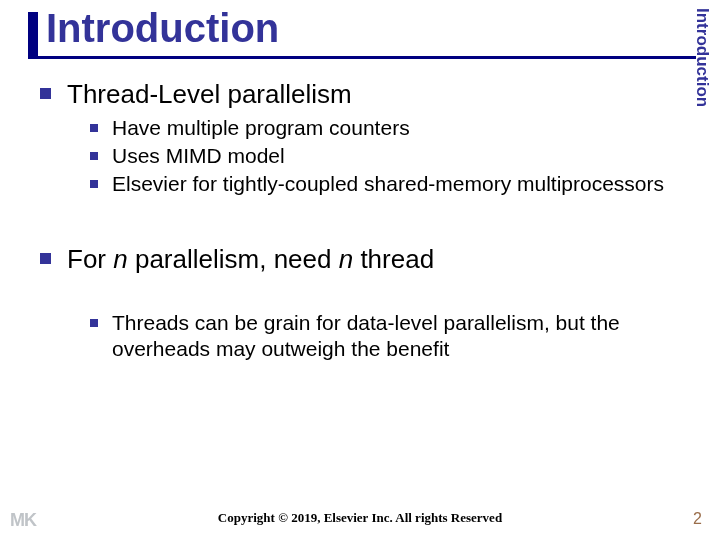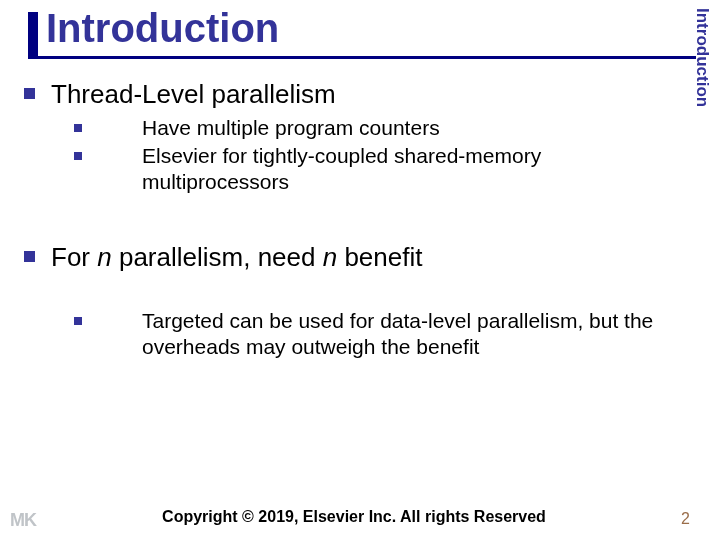--- a/index.html
+++ b/index.html
@@ -51,21 +51,21 @@
     color: #333399;
     font-size: 17px;
     font-weight: bold;
     writing-mode: vertical-rl;
     text-orientation: mixed;
     text-align: left;
   }
   .content {
     position: absolute;
     top: 78px;
-    left: 24px;
+    left: 40px;
     right: 40px;
     color: #000;
   }
   .lvl1 {
     display: flex;
     align-items: flex-start;
     margin-bottom: 4px;
   }
   .lvl1-bullet {
     width: 11px;
@@ -81,21 +81,20 @@
   }
   .lvl2-group {
     margin-left: 50px;
     margin-top: 4px;
     margin-bottom: 20px;
   }
   .lvl2 {
     display: flex;
     align-items: flex-start;
     margin-bottom: 2px;
-    gap: 46px;
   }
   .lvl2-bullet {
     width: 8px;
     height: 8px;
     background: #333399;
     margin-top: 9px;
     margin-right: 14px;
     flex-shrink: 0;
   }
   .lvl2-text {
@@ -105,21 +104,21 @@
   .spacer {
     height: 26px;
   }
   .italic {
     font-style: italic;
   }
   .footer {
     position: absolute;
     bottom: 6px;
     left: 0;
-    right: 12px;
+    right: 0;
     height: 30px;
   }
   .logo {
     position: absolute;
     left: 10px;
     bottom: 2px;
     width: 60px;
     height: 24px;
     display: flex;
     align-items: center;
@@ -130,23 +129,24 @@
     font-weight: bold;
     color: #c0c4c8;
     letter-spacing: -1px;
   }
   .copyright {
     position: absolute;
     left: 0;
     right: 0;
     bottom: 8px;
     text-align: center;
-    font-size: 16px;
+    font-size: 13px;
     font-weight: bold;
     color: #000;
+    font-family: Liberation Serif, serif;
   }
   .pagenum {
     position: absolute;
     right: 18px;
     bottom: 6px;
     font-size: 16px;
     color: #9a6d4a;
   }
 </style>
 </head>
@@ -167,37 +167,41 @@
       <div class="lvl1-bullet"></div>
       <div class="lvl1-text">Thread-Level parallelism</div>
     </div>
     <div class="lvl2-group">
       <div class="lvl2">
         <div class="lvl2-bullet"></div>
         <div class="lvl2-text">Have multiple program counters</div>
       </div>
       <div class="lvl2">
         <div class="lvl2-bullet"></div>
+        <div class="lvl2-text">Uses MIMD model</div>
+      </div>
+      <div class="lvl2">
+        <div class="lvl2-bullet"></div>
         <div class="lvl2-text">Elsevier for tightly-coupled shared-memory multiprocessors</div>
       </div>
     </div>
 
     <div class="spacer"></div>
 
     <div class="lvl1">
       <div class="lvl1-bullet"></div>
-      <div class="lvl1-text"><span>For </span><span class="italic">n</span><span> parallelism, need </span><span class="italic">n</span><span> benefit</span></div>
+      <div class="lvl1-text"><span>For </span><span class="italic">n</span><span> parallelism, need </span><span class="italic">n</span><span> thread</span></div>
     </div>
 
     <div class="spacer"></div>
 
     <div class="lvl2-group">
       <div class="lvl2">
         <div class="lvl2-bullet"></div>
-        <div class="lvl2-text">Targeted can be used for data-level parallelism, but the overheads may outweigh the benefit</div>
+        <div class="lvl2-text">Threads can be grain for data-level parallelism, but the overheads may outweigh the benefit</div>
       </div>
     </div>
 
   </div>
 
   <div class="footer">
     <div class="logo">
       <span class="logo-text">MK</span>
     </div>
     <div class="copyright">Copyright © 2019, Elsevier Inc. All rights Reserved</div>

